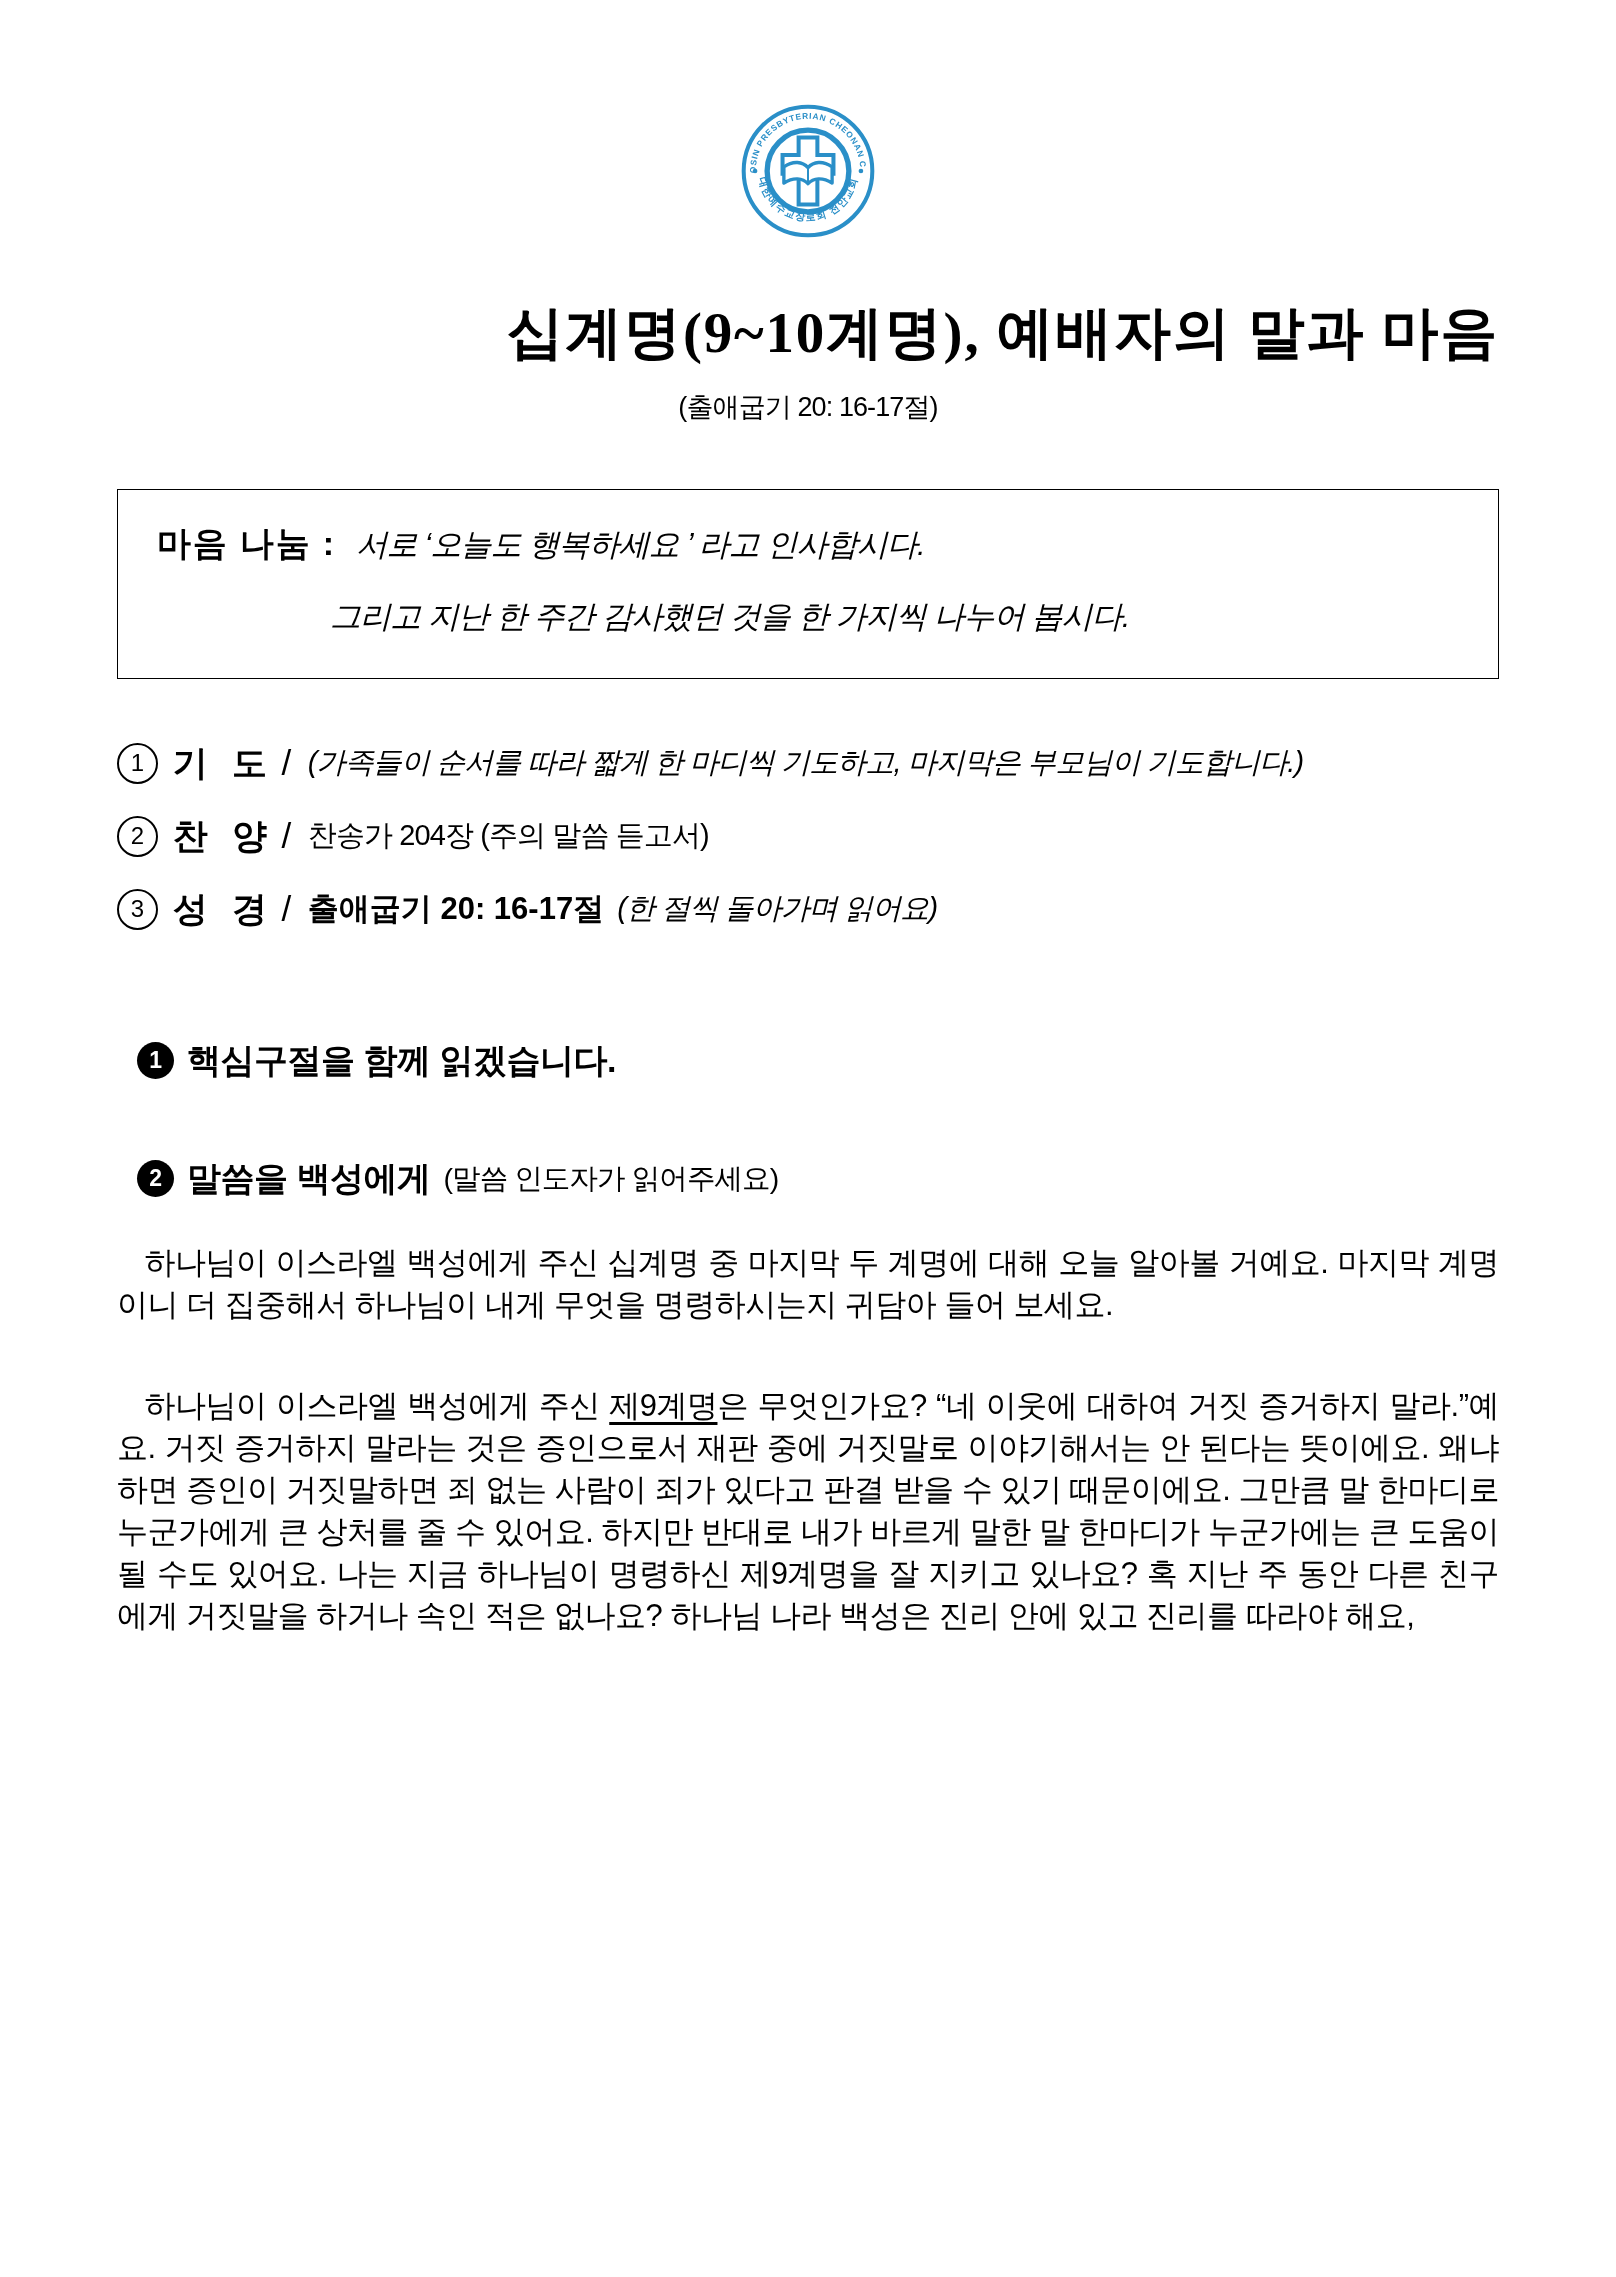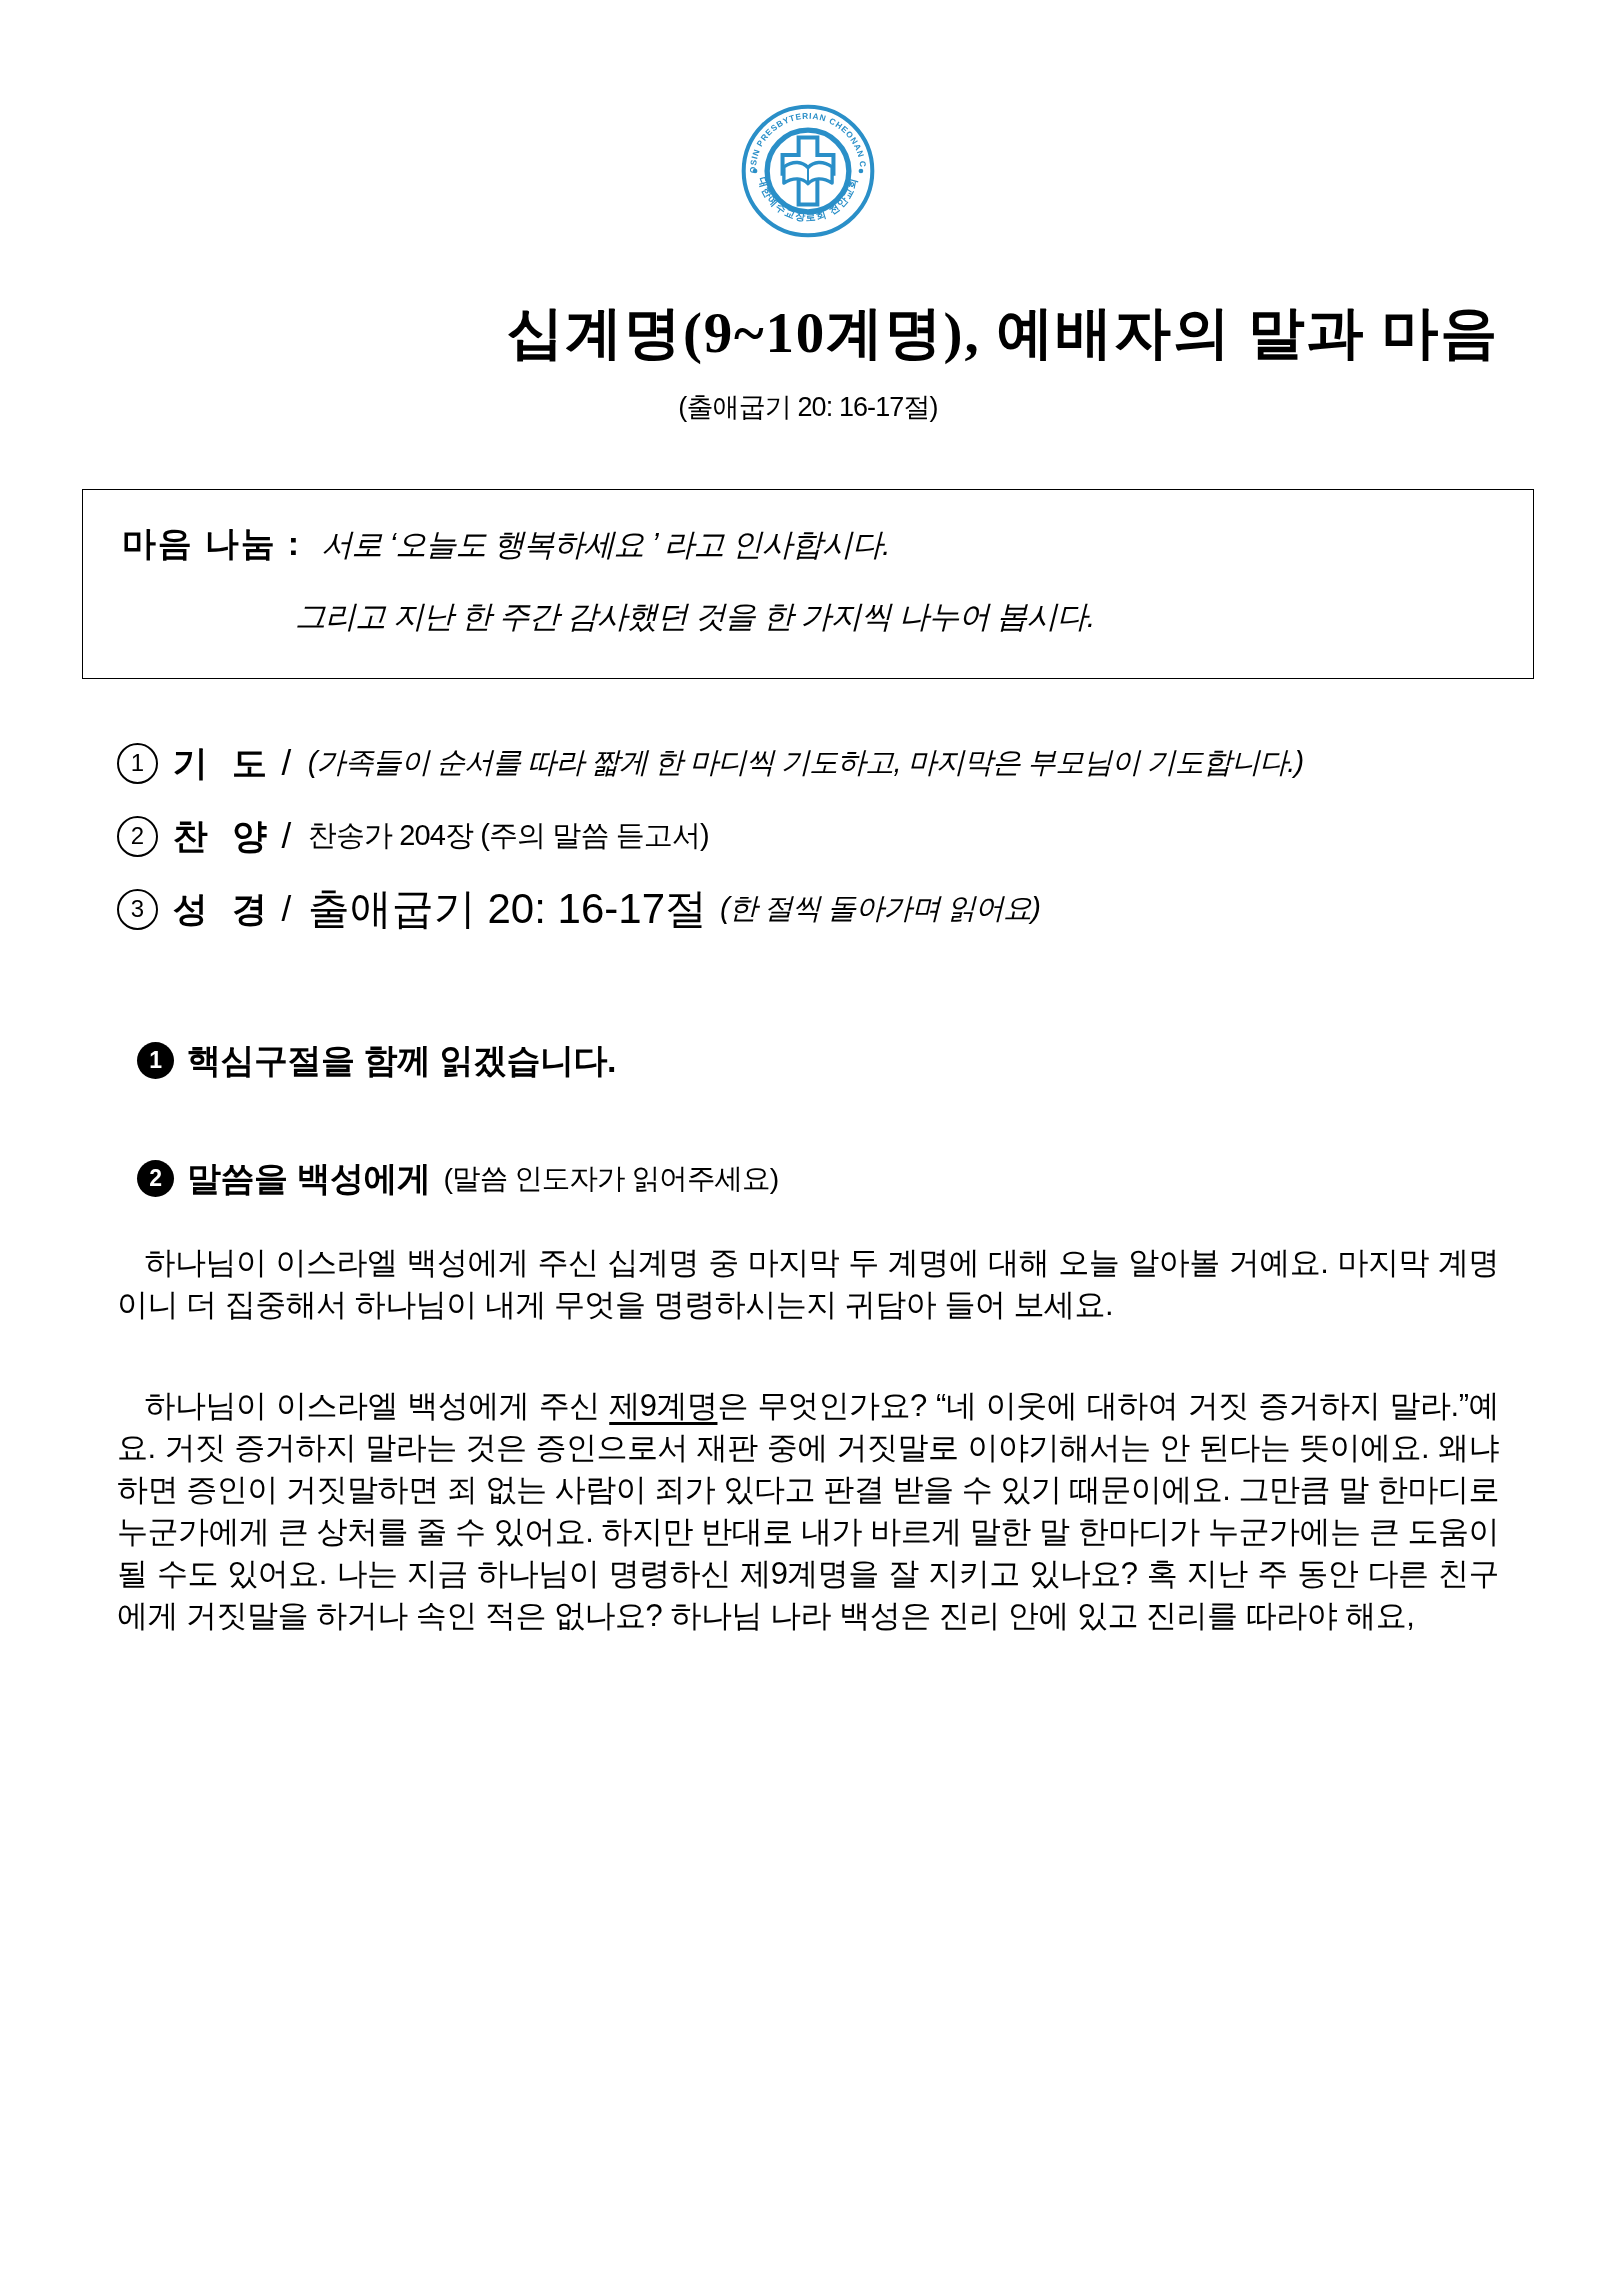--- a/index.html
+++ b/index.html
@@ -10,37 +10,37 @@
   
   .logo-wrap{margin:104px auto 0;width:134px;height:134px;}
   
   .title{
     margin:57px 117px 8px;text-align:right;
     font-family:"Liberation Serif","DejaVu Serif",serif;
     font-weight:bold;font-size:57px;letter-spacing:1.8px;
   }
   .subtitle{margin-top:16.5px;text-align:center;font-size:27px;letter-spacing:-0.9px;}
   
-  .share-box{margin:64px 82px 0;border:1.8px solid #000;padding:31px 37px 40px 39px;}
+  .share-box{margin:64px 117px 0;border:1.8px solid #000;padding:31px 37px 40px 39px;}
   .share-line1{font-size:31px;letter-spacing:-0.9px;}
   .share-label{font-weight:bold;font-size:34px;letter-spacing:1.8px;font-style:normal;}
   .script{font-style:italic;}
   .share-line2{margin-top:29px;padding-left:173px;font-size:31px;letter-spacing:-0.9px;}
   
   .order-list{margin:48px 117px 0;}
   .order-item{display:flex;align-items:center;height:73px;font-size:29px;}
   .ring-num{
     flex:0 0 auto;width:37px;height:37px;border:2.8px solid #000;border-radius:50%;
     display:inline-flex;align-items:center;justify-content:center;
     font-size:24px;margin-right:14.7px;
   }
   .order-label{font-weight:bold;font-size:35px;letter-spacing:7.3px;}
   .order-slash{margin:0 16.5px 0 7.3px;font-size:35px;font-weight:300;}
   .order-detail{font-size:29px;letter-spacing:-0.9px;}
-  .detail-bold{font-weight:normal;font-size:42px;letter-spacing:0;}
+  .detail-bold{font-weight:bold;font-size:31px;letter-spacing:0;}
   .gap-left{margin-left:13px;}
   
   .sec-head{margin:92px 117px 0;padding-left:20px;display:flex;align-items:center;
     font-size:34px;font-weight:bold;letter-spacing:-0.5px;}
   .sec-head-2{margin-top:72px;}
   .disc-num{
     flex:0 0 auto;width:37px;height:37px;border-radius:50%;background:#000;color:#fff;
     display:inline-flex;align-items:center;justify-content:center;
     font-size:23px;font-weight:bold;margin-right:13px;
   }

